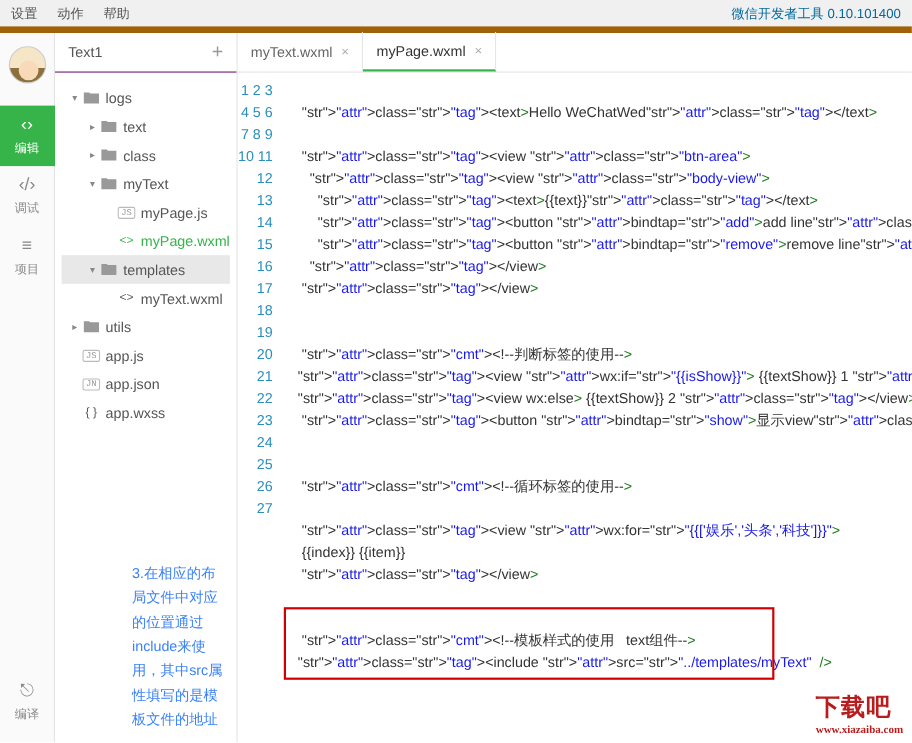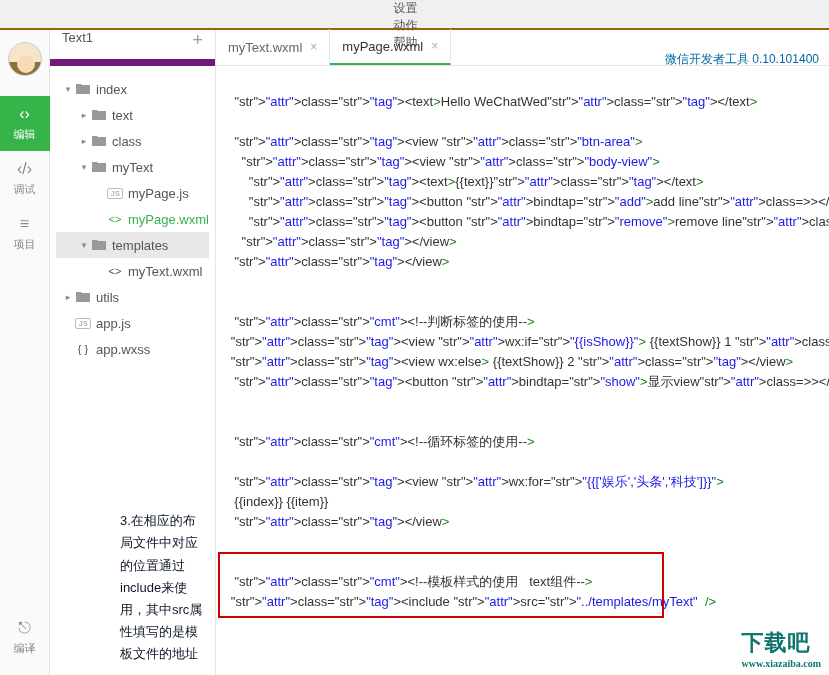--- a/index.html
+++ b/index.html
@@ -1,51 +1,51 @@
 <!DOCTYPE html>
 <html><head>
 <meta charset="utf-8">
 <style>
 * { margin: 0; padding: 0; box-sizing: border-box; font-family: "Microsoft YaHei", Arial, sans-serif; }
 body { width: 829px; height: 675px; background: #fff; overflow: hidden; position: relative; }
-.menubar { height: 30px; background: #f0f0f0; display: flex; align-items: center; padding: 0 10px; font-size: 12px; color: #555; border-bottom: 2px solid #a16207; flex-direction: column; }
+.menubar { height: 30px; background: #f0f0f0; display: flex; align-items: center; padding: 0 10px; font-size: 12px; color: #555; border-bottom: 6px solid #a16207; }
 .menubar .menu-item { margin-right: 18px; cursor: pointer; }
 .menubar .right { margin-left: auto; color: #0369a1; }
 .main { display: flex; height: 645px; }
 .sidebar-left { width: 50px; background: #fafafa; border-right: 1px solid #e5e5e5; display: flex; flex-direction: column; align-items: center; }
 .avatar { width: 34px; height: 34px; border-radius: 50%; background: linear-gradient(#f5e6c8 60%, #8b6f3d 60%); margin: 12px 0 20px; border: 1px solid #ccc; overflow: hidden; position: relative; }
 .avatar::before { content: ""; position: absolute; width: 18px; height: 18px; background: #f8d9b8; border-radius: 50%; left: 8px; top: 12px; }
 .nav-item { width: 50px; height: 55px; display: flex; flex-direction: column; align-items: center; justify-content: center; font-size: 11px; color: #888; cursor: pointer; }
 .nav-item.active { background: #36b44a; color: #fff; }
 .nav-icon { font-size: 16px; margin-bottom: 4px; }
 .file-panel { width: 250px; border-right: 1px solid #e5e5e5; display: flex; flex-direction: column; }
-.file-panel-header { height: 36px; border-bottom: 7px solid #701a75; display: flex; align-items: flex-start; padding: 0 12px; font-size: 13px; color: #555; }
+.file-panel-header { height: 36px; border-bottom: 1px solid #701a75; display: flex; align-items: center; padding: 0 12px; font-size: 13px; color: #555; }
 .file-panel-header .plus { margin-left: auto; color: #999; font-size: 18px; cursor: pointer; }
 .tree { padding: 10px 6px; font-size: 13px; overflow: auto; flex: 1; }
 .tree-row { display: flex; align-items: center; height: 26px; color: #555; cursor: pointer; white-space: nowrap; }
 .tree-row.selected { background: #e8e8e8; }
 .tree-row .arrow { width: 12px; font-size: 9px; color: #888; display: inline-block; text-align: center; }
 .tree-row .ficon { width: 18px; display: inline-flex; align-items: center; justify-content: center; margin-right: 4px; font-size: 11px; }
 .folder { color: #888; }
 .folder svg { fill: #999; }
 .file-active { color: #36b44a; }
 .badge { border: 1px solid #bbb; border-radius: 2px; font-size: 8px; padding: 0 2px; color: #999; font-family: Liberation Mono, monospace; }
-.annotation { color: #0f172a; font-size: 13px; padding: 6px 10px 10px 70px; line-height: 1.7; }
+.annotation { color: #3b82f6; font-size: 13px; padding: 6px 10px 10px 70px; line-height: 1.7; }
 .editor { flex: 1; display: flex; flex-direction: column; }
 .tabs { height: 36px; border-bottom: 1px solid #e5e5e5; display: flex; align-items: flex-end; }
 .tab { height: 36px; padding: 0 12px; display: flex; align-items: center; font-size: 13px; color: #666; cursor: pointer; border-right: 1px solid #e5e5e5; }
 .tab.active { border-bottom: 2px solid #36b44a; color: #333; }
 .tab .close { margin-left: 8px; color: #aaa; font-size: 12px; }
 .code { flex: 1; display: flex; font-family: Consolas, monospace; font-size: 13px; line-height: 20px; overflow: hidden; position: relative; }
 .gutter { width: 40px; text-align: right; color: #2a8fbd; padding: 6px 8px 0 0; user-select: none; }
 .code-body { flex: 1; padding: 6px 0 0 4px; white-space: pre; color: #333; position: relative; }
 .tag { color: #1e7f1e; }
 .str { color: #1a1ae6; }
 .highlight-box { position: absolute; border: 2px solid #d00000; }
-.watermark { position: absolute; right: 8px; bottom: 6px; font-size: 22px; color: #0f766e; font-weight: bold; letter-spacing: 1px; pointer-events: none; }
+.watermark { position: absolute; right: 8px; bottom: 6px; font-size: 22px; color: #b91c1c; font-weight: bold; letter-spacing: 1px; pointer-events: none; }
 .watermark small { display: block; font-size: 10px; letter-spacing: 0; text-align: right; font-family: Liberation Serif, serif; }
 </style>
 </head>
 <body>
 
 <div class="menubar">
   <span class="menu-item">设置</span>
   <span class="menu-item">动作</span>
   <span class="menu-item">帮助</span>
   <span class="right">微信开发者工具 0.10.101400</span>
@@ -79,21 +79,21 @@
       <span class="plus">+</span>
     </div>
     <div class="tree">
       <div class="tree-row" style="padding-left:6px">
           <span class="arrow">▾</span>
           <span class="ficon folder">
             <svg width="14" height="12" viewBox="0 0 14 12">
               <path d="M0 1h5l1 1h8v9H0z"></path>
             </svg>
           </span>
-          <span>index</span>
+          <span>logs</span>
         </div>
       <div class="tree-row" style="padding-left:22px">
           <span class="arrow">▸</span>
           <span class="ficon folder">
             <svg width="14" height="12" viewBox="0 0 14 12">
               <path d="M0 1h5l1 1h8v9H0z"></path>
             </svg>
           </span>
           <span>text</span>
         </div>
@@ -145,20 +145,26 @@
               <path d="M0 1h5l1 1h8v9H0z"></path>
             </svg>
           </span>
           <span>utils</span>
         </div>
       <div class="tree-row" style="padding-left:18px">
           <span class="ficon">
             <span class="badge">JS</span>
           </span>
           <span>app.js</span>
+        </div>
+      <div class="tree-row" style="padding-left:18px">
+          <span class="ficon">
+            <span class="badge">JN</span>
+          </span>
+          <span>app.json</span>
         </div>
       <div class="tree-row" style="padding-left:18px">
           <span class="ficon">{ }</span>
           <span>app.wxss</span>
         </div>
     </div>
     <div class="annotation">3.在相应的布局文件中对应的位置通过include来使用，其中src属性填写的是模板文件的地址</div>
   </div>
 
   <div class="editor">
@@ -166,20 +172,48 @@
       <div class="tab">
           <span>myText.wxml</span>
           <span class="close">×</span>
         </div>
       <div class="tab active">
           <span>myPage.wxml</span>
           <span class="close">×</span>
         </div>
     </div>
     <div class="code">
+      <div class="gutter" id="gutter">1
+2
+3
+4
+5
+6
+7
+8
+9
+10
+11
+12
+13
+14
+15
+16
+17
+18
+19
+20
+21
+22
+23
+24
+25
+26
+27
+</div>
       <div class="code-body" id="code-body"><div>&nbsp;</div><div>    <span <span="" class="&lt;span">"str"</span>&gt;<span class="str">"attr"</span>&gt;class=<span class="&lt;span">"str"</span>&gt;<span class="str">"tag"</span>&gt;&lt;text<span class="tag">&gt;</span>Hello WeChatWed<span <span="" class="&lt;span">"str"</span>&gt;<span class="str">"attr"</span>&gt;class=<span class="&lt;span">"str"</span>&gt;<span class="str">"tag"</span>&gt;&lt;/text<span class="tag">&gt;</span></div><div>&nbsp;</div><div>    <span <span="" class="&lt;span">"str"</span>&gt;<span class="str">"attr"</span>&gt;class=<span class="&lt;span">"str"</span>&gt;<span class="str">"tag"</span>&gt;&lt;view <span class="&lt;span">"str"</span>&gt;<span class="str">"attr"</span>&gt;class=<span class="&lt;span">"str"</span>&gt;<span class="str">"btn-area"</span><span class="tag">&gt;</span></div><div>      <span <span="" class="&lt;span">"str"</span>&gt;<span class="str">"attr"</span>&gt;class=<span class="&lt;span">"str"</span>&gt;<span class="str">"tag"</span>&gt;&lt;view <span class="&lt;span">"str"</span>&gt;<span class="str">"attr"</span>&gt;class=<span class="&lt;span">"str"</span>&gt;<span class="str">"body-view"</span><span class="tag">&gt;</span></div><div>        <span <span="" class="&lt;span">"str"</span>&gt;<span class="str">"attr"</span>&gt;class=<span class="&lt;span">"str"</span>&gt;<span class="str">"tag"</span>&gt;&lt;text<span class="tag">&gt;</span>{{text}}<span <span="" class="&lt;span">"str"</span>&gt;<span class="str">"attr"</span>&gt;class=<span class="&lt;span">"str"</span>&gt;<span class="str">"tag"</span>&gt;&lt;/text<span class="tag">&gt;</span></div><div>        <span <span="" class="&lt;span">"str"</span>&gt;<span class="str">"attr"</span>&gt;class=<span class="&lt;span">"str"</span>&gt;<span class="str">"tag"</span>&gt;&lt;button <span class="&lt;span">"str"</span>&gt;<span class="str">"attr"</span>&gt;bindtap=<span class="&lt;span">"str"</span>&gt;<span class="str">"add"</span><span class="tag">&gt;</span>add line<span <span="" class="&lt;span">"str"</span>&gt;<span class="str">"attr"</span>&gt;class=&gt;&gt;&lt;/button</div><div>        <span <span="" class="&lt;span">"str"</span>&gt;<span class="str">"attr"</span>&gt;class=<span class="&lt;span">"str"</span>&gt;<span class="str">"tag"</span>&gt;&lt;button <span class="&lt;span">"str"</span>&gt;<span class="str">"attr"</span>&gt;bindtap=<span class="&lt;span">"str"</span>&gt;<span class="str">"remove"</span><span class="tag">&gt;</span>remove line<span <span="" class="&lt;span">"str"</span>&gt;<span class="str">"attr"</span>&gt;class=&gt;&gt;&lt;/button</div><div>      <span <span="" class="&lt;span">"str"</span>&gt;<span class="str">"attr"</span>&gt;class=<span class="&lt;span">"str"</span>&gt;<span class="str">"tag"</span>&gt;&lt;/view<span class="tag">&gt;</span></div><div>    <span <span="" class="&lt;span">"str"</span>&gt;<span class="str">"attr"</span>&gt;class=<span class="&lt;span">"str"</span>&gt;<span class="str">"tag"</span>&gt;&lt;/view<span class="tag">&gt;</span></div><div>&nbsp;</div><div>&nbsp;</div><div>    <span <span="" class="&lt;span">"str"</span>&gt;<span class="str">"attr"</span>&gt;class=<span class="&lt;span">"str"</span>&gt;<span class="str">"cmt"</span>&gt;&lt;!--判断标签的使用--<span class="tag">&gt;</span></div><div>   <span <span="" class="&lt;span">"str"</span>&gt;<span class="str">"attr"</span>&gt;class=<span class="&lt;span">"str"</span>&gt;<span class="str">"tag"</span>&gt;&lt;view <span class="&lt;span">"str"</span>&gt;<span class="str">"attr"</span>&gt;wx:if=<span class="&lt;span">"str"</span>&gt;<span class="str">"{{isShow}}"</span><span class="tag">&gt;</span> {{textShow}} 1 <span <span="" class="&lt;span">"str"</span>&gt;<span class="str">"attr"</span>&gt;class=&gt;&gt;&lt;/view</div><div>   <span <span="" class="&lt;span">"str"</span>&gt;<span class="str">"attr"</span>&gt;class=<span class="&lt;span">"str"</span>&gt;<span class="str">"tag"</span>&gt;&lt;view wx:else<span class="tag">&gt;</span> {{textShow}} 2 <span <span="" class="&lt;span">"str"</span>&gt;<span class="str">"attr"</span>&gt;class=<span class="&lt;span">"str"</span>&gt;<span class="str">"tag"</span>&gt;&lt;/view<span class="tag">&gt;</span></div><div>    <span <span="" class="&lt;span">"str"</span>&gt;<span class="str">"attr"</span>&gt;class=<span class="&lt;span">"str"</span>&gt;<span class="str">"tag"</span>&gt;&lt;button <span class="&lt;span">"str"</span>&gt;<span class="str">"attr"</span>&gt;bindtap=<span class="&lt;span">"str"</span>&gt;<span class="str">"show"</span><span class="tag">&gt;</span>显示view<span <span="" class="&lt;span">"str"</span>&gt;<span class="str">"attr"</span>&gt;class=&gt;&gt;&lt;/button</div><div>&nbsp;</div><div>&nbsp;</div><div>    <span <span="" class="&lt;span">"str"</span>&gt;<span class="str">"attr"</span>&gt;class=<span class="&lt;span">"str"</span>&gt;<span class="str">"cmt"</span>&gt;&lt;!--循环标签的使用--<span class="tag">&gt;</span></div><div>&nbsp;</div><div>    <span <span="" class="&lt;span">"str"</span>&gt;<span class="str">"attr"</span>&gt;class=<span class="&lt;span">"str"</span>&gt;<span class="str">"tag"</span>&gt;&lt;view <span class="&lt;span">"str"</span>&gt;<span class="str">"attr"</span>&gt;wx:for=<span class="&lt;span">"str"</span>&gt;<span class="str">"{{['娱乐','头条','科技']}}"</span><span class="tag">&gt;</span></div><div>    {{index}} {{item}}</div><div>    <span <span="" class="&lt;span">"str"</span>&gt;<span class="str">"attr"</span>&gt;class=<span class="&lt;span">"str"</span>&gt;<span class="str">"tag"</span>&gt;&lt;/view<span class="tag">&gt;</span></div><div>&nbsp;</div><div>&nbsp;</div><div>    <span <span="" class="&lt;span">"str"</span>&gt;<span class="str">"attr"</span>&gt;class=<span class="&lt;span">"str"</span>&gt;<span class="str">"cmt"</span>&gt;&lt;!--模板样式的使用   text组件--<span class="tag">&gt;</span></div><div>   <span <span="" class="&lt;span">"str"</span>&gt;<span class="str">"attr"</span>&gt;class=<span class="&lt;span">"str"</span>&gt;<span class="str">"tag"</span>&gt;&lt;include <span class="&lt;span">"str"</span>&gt;<span class="str">"attr"</span>&gt;src=<span class="&lt;span">"str"</span>&gt;<span class="str">"../templates/myText"</span>  <span class="tag">/&gt;</span></div>
         <div class="highlight-box" style="left:2px; top:486px; width:446px; height:66px;"></div>
       </div>
     </div>
   </div>
 </div>
 
 <div class="watermark">
   <span>下载吧</span>
   <small>www.xiazaiba.com</small>

